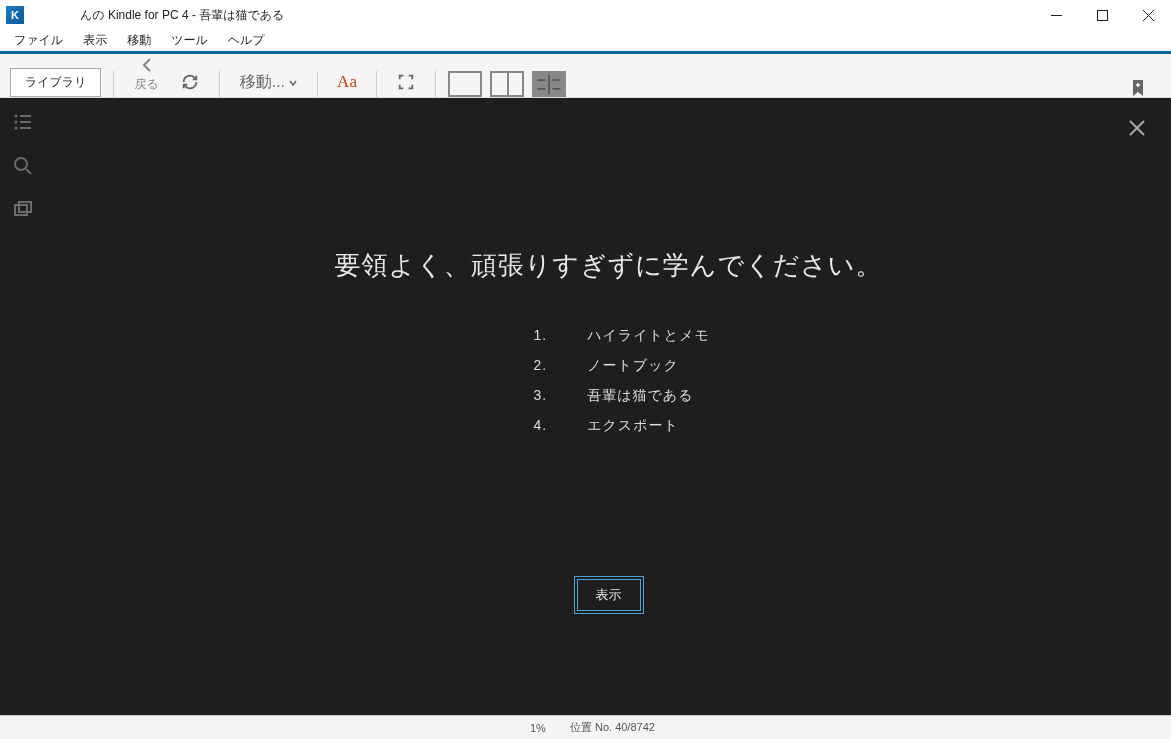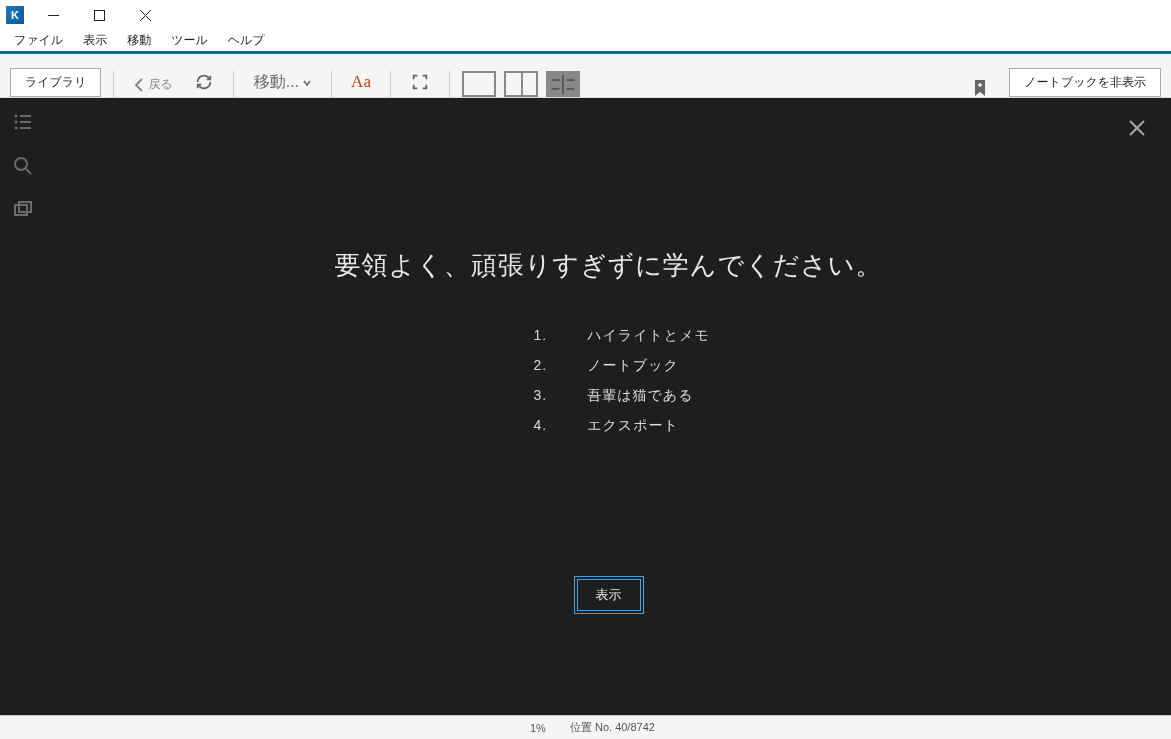--- a/index.html
+++ b/index.html
@@ -63,21 +63,21 @@
     background: #fff;
     padding: 5px 14px;
     font-size: 12px;
     color: #222;
   }
   .tool-sep {
     width: 1px; height: 26px; background: #ccc; margin: 0 6px;
   }
   .tool-back {
     display: flex; align-items: center; gap: 4px;
-    color: #888; font-size: 12px; padding: 4px 8px;
+    color: #888; font-size: 12px; padding: 4px 8px; flex-direction: column;
   }
   .tool-icon {
     width: 34px; height: 30px;
     display: flex; align-items: center; justify-content: center;
     color: #666;
   }
   .tool-icon svg { width: 18px; height: 18px; }
   .tool-goto {
     display:flex;align-items:center;gap:4px;font-size:16px;color:#666;padding:4px 8px;
   }
@@ -177,20 +177,21 @@
     color: #555;
     padding-left: 530px;
     gap: 24px;
   }
 </style>
 </head>
 <body>
 
 <div class="titlebar">
   <div class="app-icon">K</div>
+  <div class="title-text">んの Kindle for PC 4 - 吾輩は猫である</div>
   <div class="winbtn">
     <svg viewBox="0 0 11 11">
         <line x1="0" y1="5.5" x2="11" y2="5.5" stroke="currentColor" stroke-width="1"></line>
       </svg>
   </div>
   <div class="winbtn">
     <svg viewBox="0 0 11 11">
         <rect x="0.5" y="0.5" width="10" height="10" fill="none" stroke="currentColor" stroke-width="1"></rect>
       </svg>
   </div>
@@ -257,21 +258,20 @@
         <line x1="21" y1="18" x2="30" y2="18" stroke="#555" stroke-width="2"></line>
       </svg>
     </div>
   </div>
   <div class="spacer"></div>
   <svg class="bookmark-icon" viewBox="0 0 14 18">
     <path d="M2 1h10v16l-5-4-5 4z" fill="#666"></path>
     <line x1="5" y1="6" x2="9" y2="6" stroke="#f5f5f5" stroke-width="1.5"></line>
     <line x1="7" y1="4" x2="7" y2="8" stroke="#f5f5f5" stroke-width="1.5"></line>
   </svg>
-  <button class="btn-notebook-toggle">ノートブックを非表示</button>
 </div>
 
 <div class="content">
   <div class="left-rail">
     <svg class="rail-icon" viewBox="0 0 20 20">
       <circle cx="3" cy="4" r="1.5" fill="currentColor"></circle>
         <line x1="7" y1="4" x2="18" y2="4" stroke="currentColor" stroke-width="2"></line>
       <circle cx="3" cy="10" r="1.5" fill="currentColor"></circle>
         <line x1="7" y1="10" x2="18" y2="10" stroke="currentColor" stroke-width="2"></line>
       <circle cx="3" cy="16" r="1.5" fill="currentColor"></circle>

